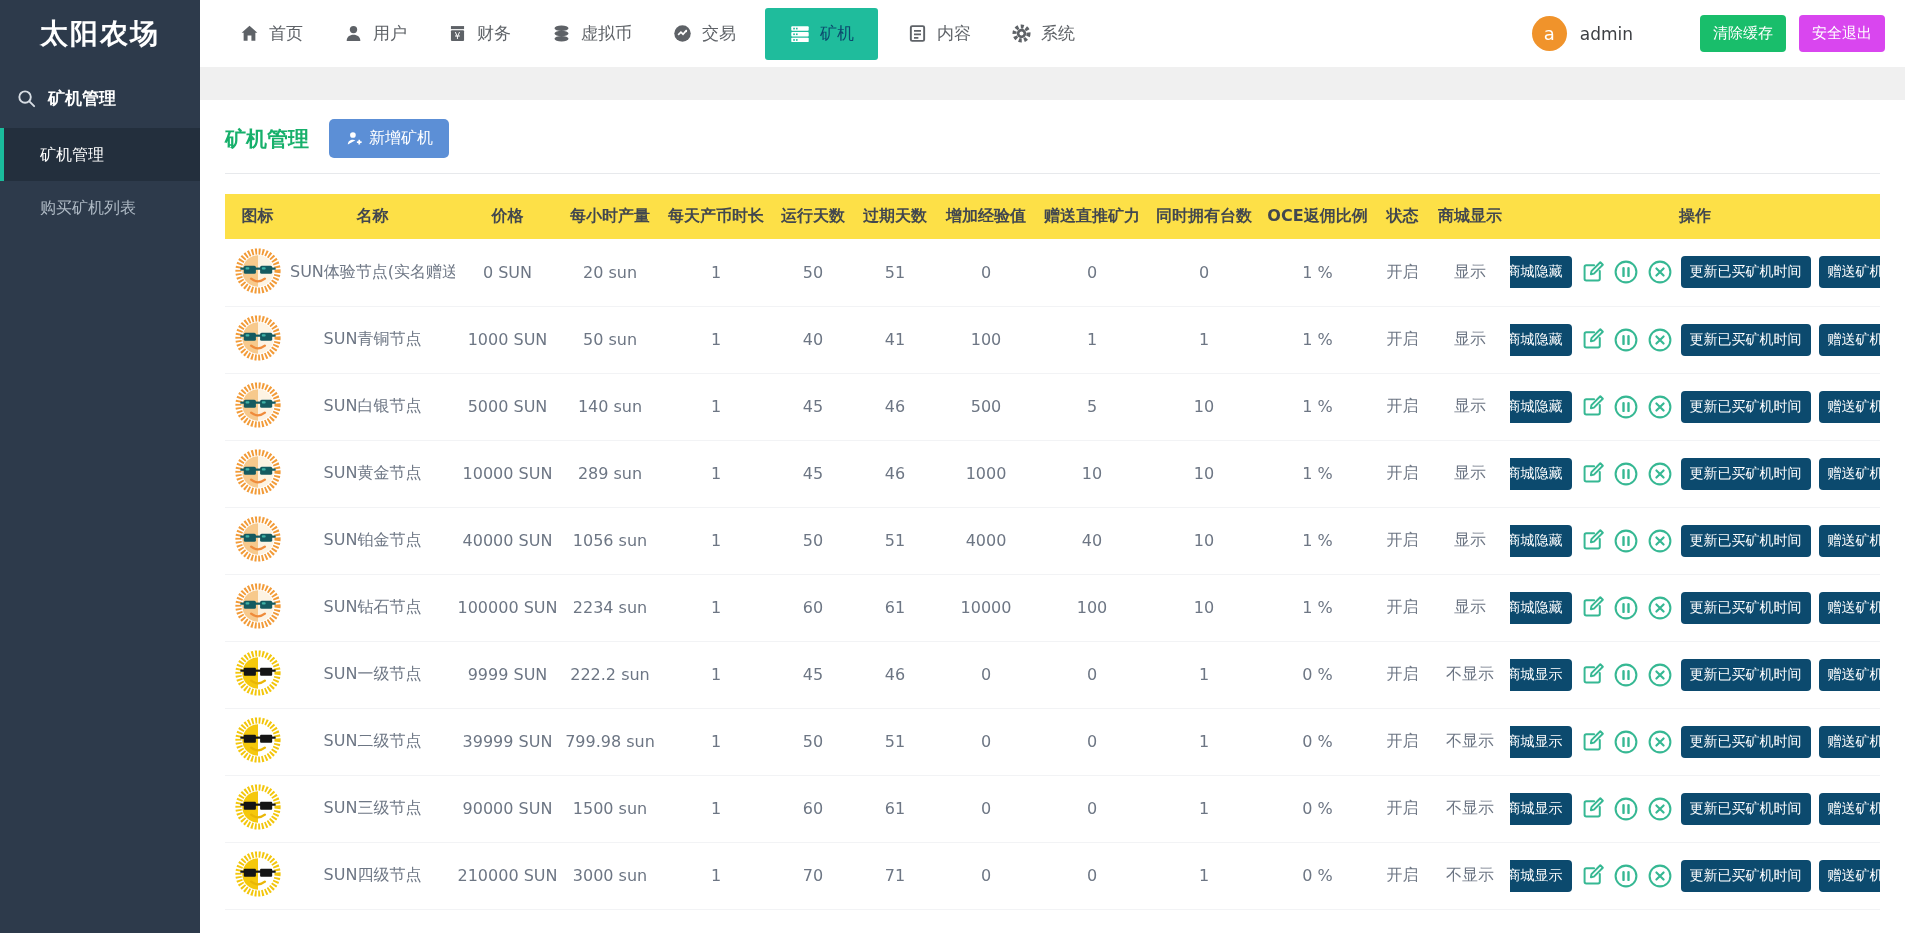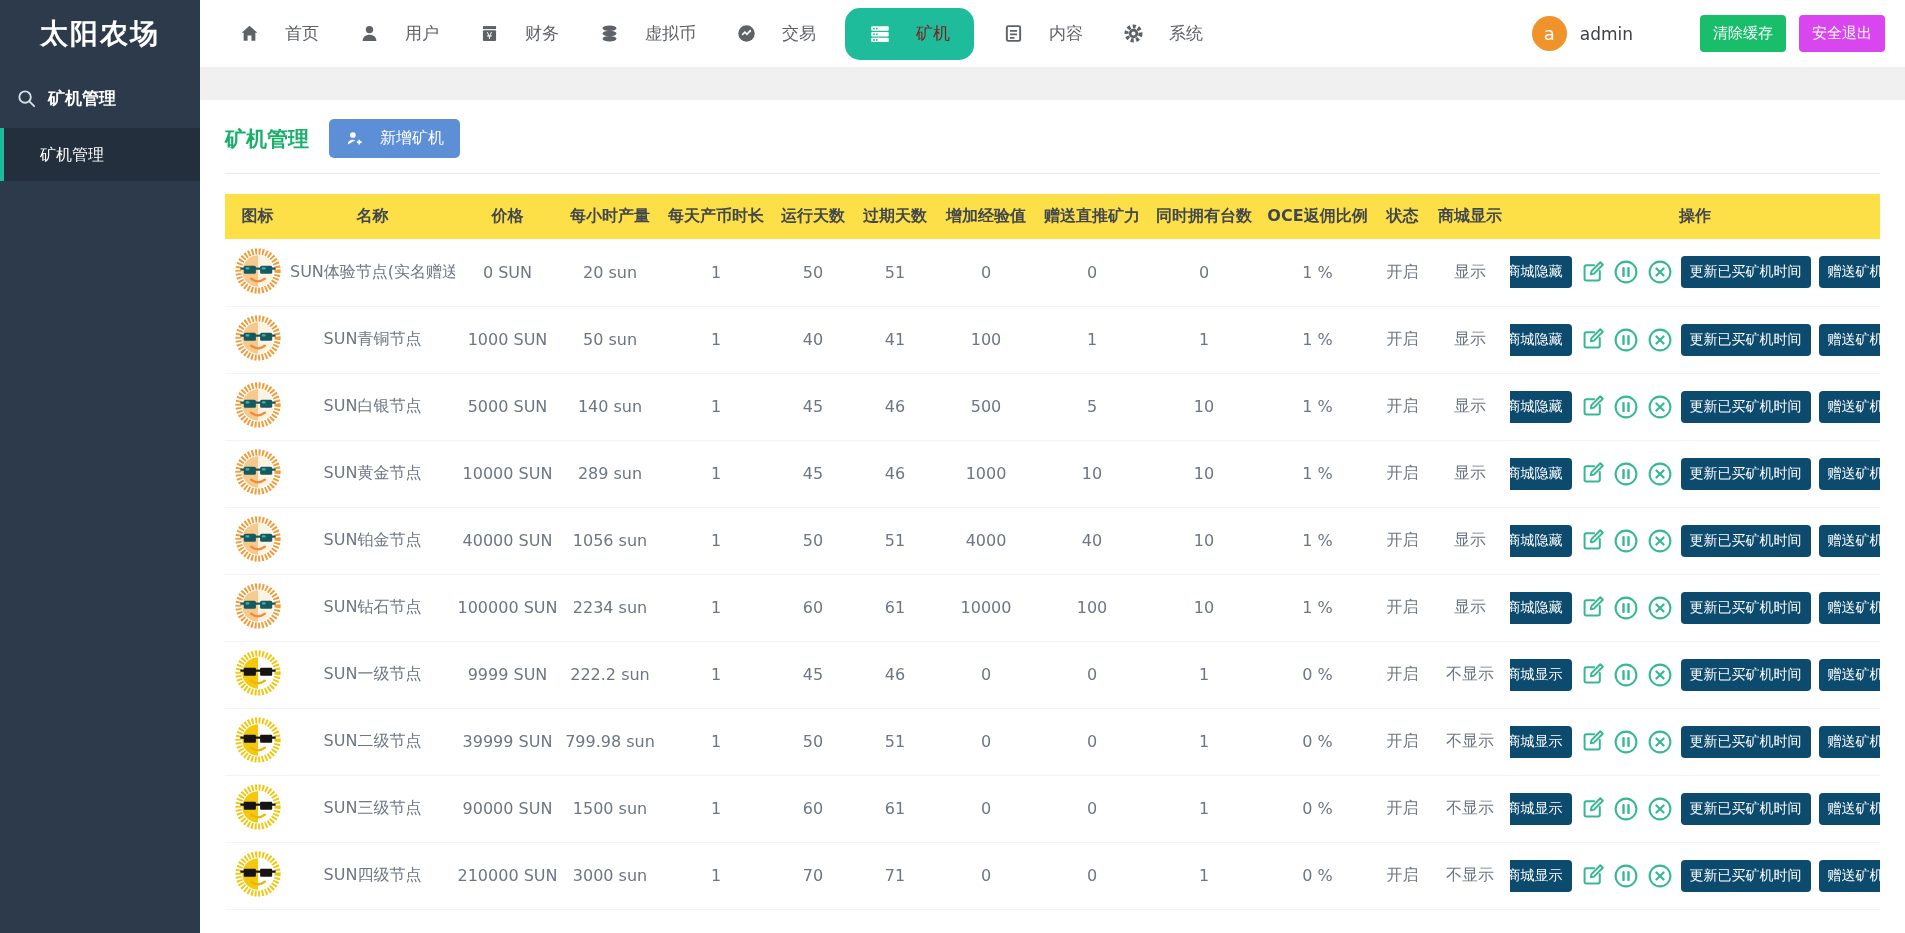--- a/index.html
+++ b/index.html
@@ -19,43 +19,43 @@
   .side-menu .menu-item { height:53px; line-height:53px; padding-left:40px; font-size:16px;
                 color:#aeb9c4; cursor:pointer; }
   .side-menu .menu-item.active { background:#232f3d; color:#fff;
                 border-left:4px solid #1abc9c; padding-left:36px; }
 
   
   .main-col { flex:1; display:flex; flex-direction:column; min-width:0; }
   .topbar { height:67px; background:#fff; display:flex; align-items:center;
             justify-content:space-between; padding:0 20px 0 22px; }
   .top-menu { display:flex; align-items:center; height:100%; gap:6px; }
-  .nav-item { display:flex; align-items:center; gap:25px; padding:0 17px; height:100%;
+  .nav-item { display:flex; align-items:center; gap:9px; padding:0 17px; height:100%;
               font-size:17px; color:#5e6267; cursor:pointer; white-space:nowrap; }
   .nav-item svg { flex:0 0 auto; }
-  .nav-item.active { background:#1fbc9c; color:#7f1d1d; height:52px; border-radius:15px;
+  .nav-item.active { background:#1fbc9c; color:#0c4a6e; height:52px; border-radius:3px;
               padding:0 24px; margin:0 6px; }
   .user-area { display:flex; align-items:center; gap:13px; }
   .avatar { width:35px; height:35px; border-radius:50%; background:#f0932b; color:#fff;
             display:flex; align-items:center; justify-content:center; font-size:18px; cursor:pointer; }
   .admin-name { font-size:17px; color:#3c3f43; margin-right:6px; }
   .pill-btn { border:none; border-radius:4px; color:#fff; font-size:15px; padding:9px 13px;
             cursor:pointer; font-family:inherit; white-space:nowrap; }
   .pill-green { background:#19be6b;margin-left:48px; }
   .pill-red { background:#d946ef; }
 
   .gray-band { height:33px; background:#f0f0f0; }
 
   
   .content { flex:1; background:#fff; padding:0 25px; overflow:hidden; }
   .page-head { display:flex; align-items:center; gap:20px; padding:19px 0 15px; }
   .page-title { color:#17b06b; font-size:21px; font-weight:bold; }
   .add-btn { background:#5c8fd6; color:#fff; border:none; border-radius:5px;
              padding:0 16px; height:39px; font-size:16px; display:flex; align-items:center;
-             gap:16px; cursor:pointer; font-family:inherit; }
+             gap:5px; cursor:pointer; font-family:inherit; }
   .divider { border:none; border-top:1px solid #e7e9ec; }
 
   table { width:100%; border-collapse:collapse; table-layout:fixed; margin-top:20px; }
   thead th { background:#fde047; height:45px; font-size:16px; color:#42474e;
              font-weight:bold; text-align:center; white-space:nowrap; overflow:hidden; }
   tbody td { height:67px; text-align:center; font-size:16px; color:#6d7684;
              border-bottom:1px solid #f2f3f5; white-space:nowrap; overflow:hidden; }
   .actions-wrap { display:flex; align-items:center; justify-content:center; gap:8px; }
   .btn-blue { background:#0c4a6e; color:#fff; border:none; border-radius:4px;
               padding:7px 9px; font-size:14px; cursor:pointer; font-family:inherit;
@@ -74,20 +74,23 @@
     <div class="search-row">
       <svg width="21" height="21" viewBox="0 0 22 22">
         <circle cx="9.5" cy="9.5" r="6" fill="none" stroke="#d7dde4" stroke-width="2"></circle>
         <line x1="14" y1="14" x2="19" y2="19" stroke="#d7dde4" stroke-width="2" stroke-linecap="round"></line>
       </svg>
       <span>矿机管理</span>
     </div>
     <nav class="side-menu">
       <div class="menu-item active">
         <span>矿机管理</span>
+      </div>
+      <div class="menu-item">
+        <span>购买矿机列表</span>
       </div>
     </nav>
   </aside>
 
   <div class="main-col">
 
     <header class="topbar">
       <nav class="top-menu">
         <div class="nav-item">
           <svg width="21" height="21" viewBox="0 0 24 24">

